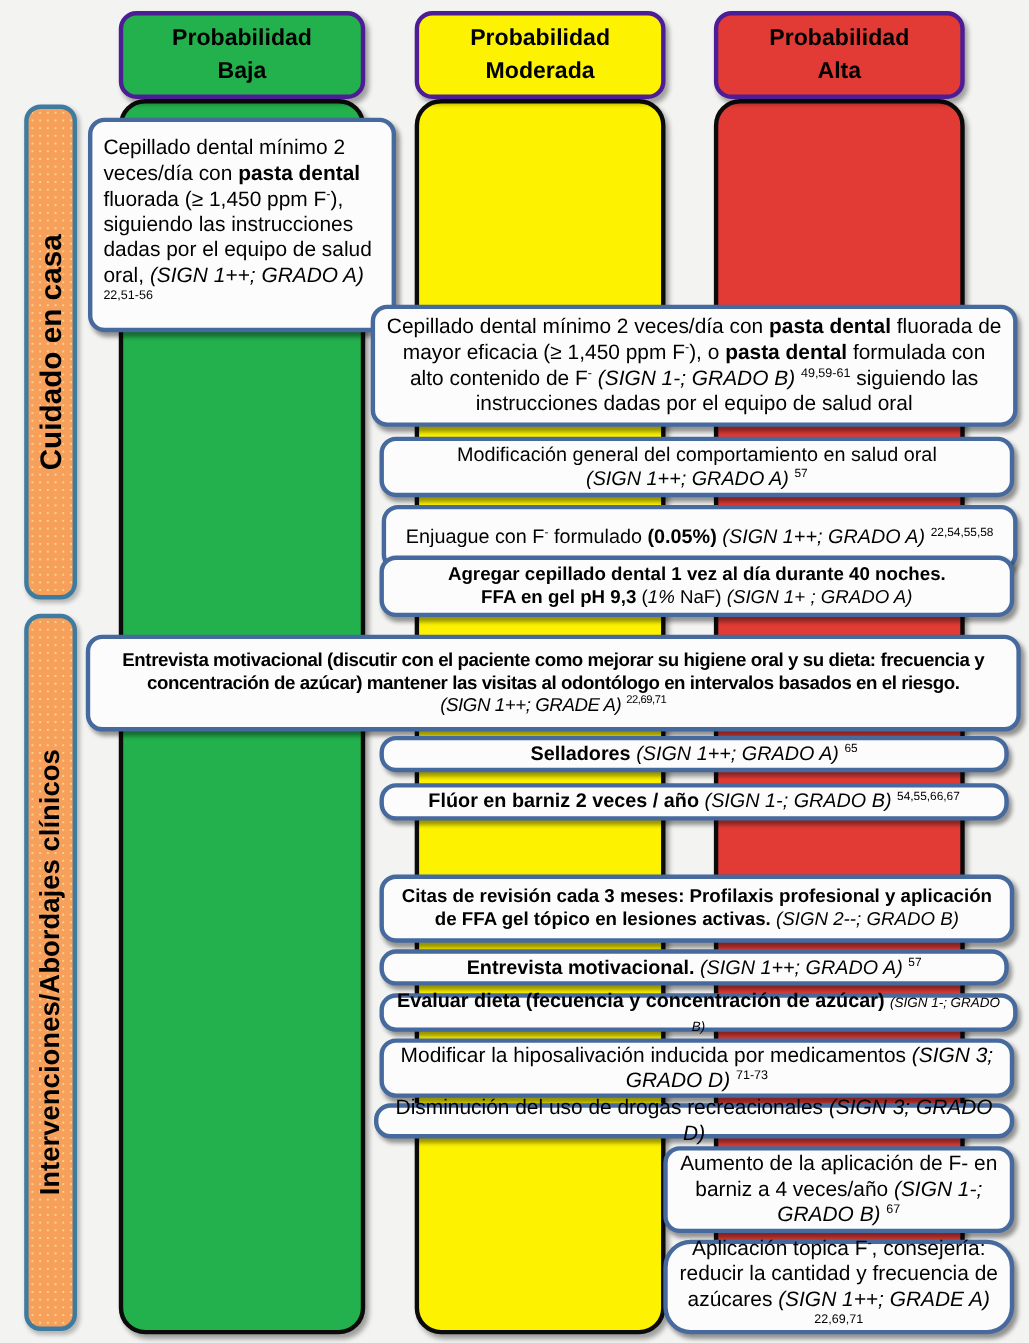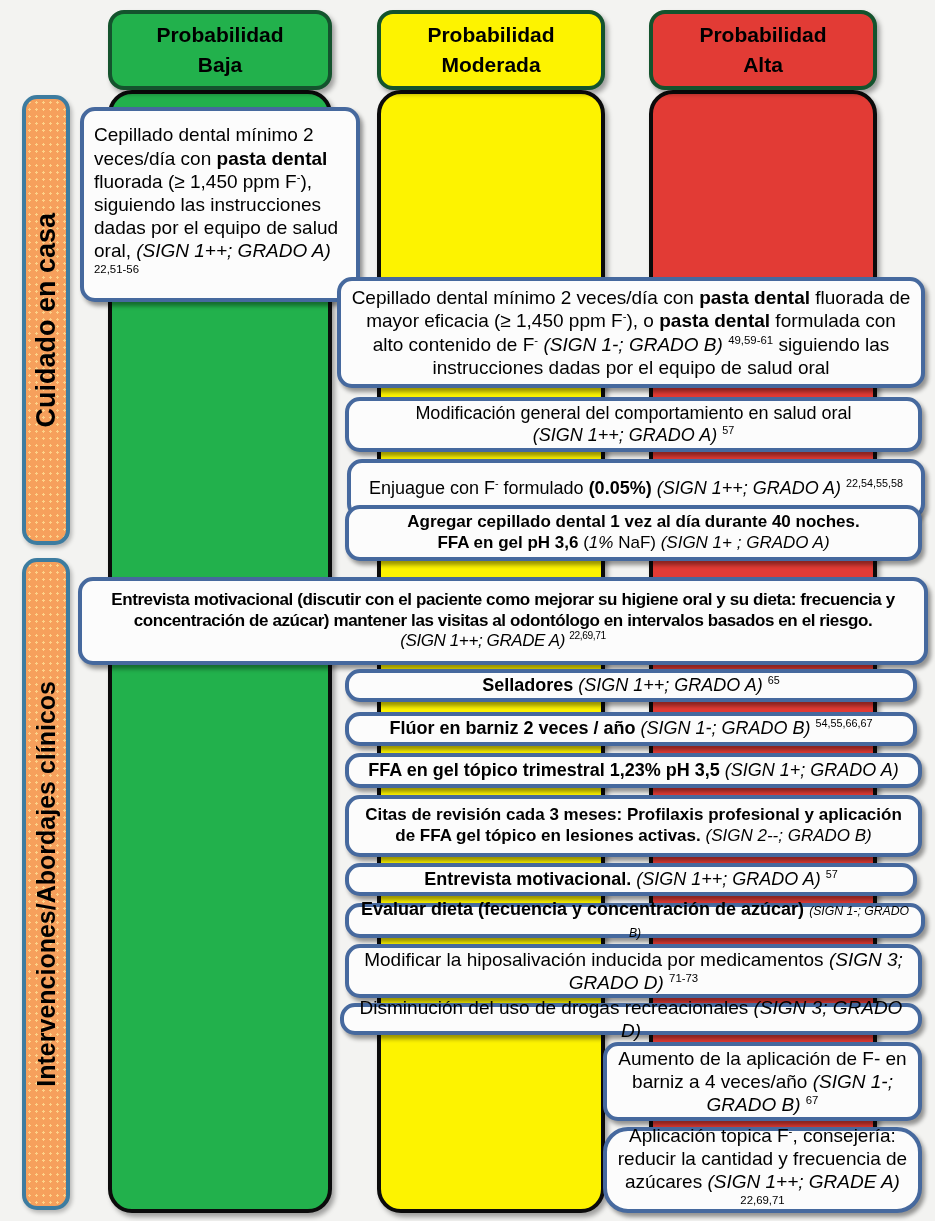--- a/index.html
+++ b/index.html
@@ -21,21 +21,21 @@
     box-shadow:3px 4px 5px rgba(0,0,0,0.35);
     box-sizing:border-box;
     z-index:1;
   }
   .col.green{background:var(--green);}
   .col.yellow{background:var(--yellow);}
   .col.red{background:var(--red);}
   
   .colhead{
     position:absolute;
-    border:4px solid #14532d;
+    border:4px solid #4c1d95;
     border-radius:16px;
     box-shadow:3px 4px 5px rgba(0,0,0,0.35);
     box-sizing:border-box;
     display:flex;flex-direction:column;
     align-items:center;justify-content:center;
     font-weight:bold;font-size:21px;line-height:1.45;
     color:#000;z-index:2;
   }
   .colhead.green{background:var(--green);}
   .colhead.yellow{background:var(--yellow);}
@@ -117,33 +117,30 @@
   <div class="rbox fs19" style="left:337px;top:277px;width:588px;height:111px;">
       <div><span>Cepillado dental mínimo 2 veces/día con </span><span style="font-weight: bold;">pasta dental</span><span> fluorada de mayor eficacia (≥ 1,450 ppm F</span><sup>-</sup><span>), o </span><span style="font-weight: bold;">pasta dental</span><span> formulada con alto contenido de  F</span><sup>-</sup><span> </span><span style="font-style: italic;">(SIGN 1-; GRADO B)</span><span> </span><sup>49,59-61</sup><span> siguiendo las instrucciones dadas por el equipo de salud oral</span></div>
     </div>
   <div class="rbox fs18" style="left:345px;top:397px;width:577px;height:55px;">
       <div><span>Modificación general del comportamiento en salud oral</span><br><span style="font-style: italic;">(SIGN 1++; GRADO A)</span><span> </span><sup>57</sup></div>
     </div>
   <div class="rbox fs18" style="left:347px;top:459px;width:578px;height:60px;">
       <div><span>Enjuague con F</span><sup>-</sup><span> formulado </span><span style="font-weight: bold;">(0.05%)</span><span>    </span><span style="font-style: italic;">(SIGN 1++; GRADO A)</span><span> </span><sup>22,54,55,58</sup></div>
     </div>
   <div class="rbox fs17" style="left:345px;top:505px;width:577px;height:56px;">
-      <div><span style="font-weight: bold;">Agregar cepillado dental  1 vez al día durante 40 noches.</span><br><span style="font-weight: bold;">FFA en gel    pH 3,6 </span><span>(</span><span style="font-style: italic;">1%</span><span> NaF)  </span><span style="font-style: italic;">(SIGN 1+ ; GRADO A)</span></div>
+      <div><span style="font-weight: bold;">Agregar cepillado dental  1 vez al día durante 40 noches.</span><br><span style="font-weight: bold;">FFA en gel    pH 9,3 </span><span>(</span><span style="font-style: italic;">1%</span><span> NaF)  </span><span style="font-style: italic;">(SIGN 1+ ; GRADO A)</span></div>
     </div>
   <div class="rbox fs17 tight" style="left:78px;top:577px;width:850px;height:88px;">
       <div><span style="font-weight: bold;">Entrevista motivacional (discutir con el paciente como mejorar su higiene oral y su dieta: frecuencia y concentración de azúcar) mantener las visitas al odontólogo en intervalos basados en el riesgo.</span><br><span style="font-style: italic;">(SIGN 1++; GRADE A)</span><span> </span><sup>22,69,71</sup></div>
     </div>
   <div class="rbox fs18" style="left:345px;top:669px;width:572px;height:33px;">
       <div><span style="font-weight: bold;">Selladores</span><span> </span><span style="font-style: italic;">(SIGN 1++; GRADO A)</span><span> </span><sup>65</sup></div>
     </div>
   <div class="rbox fs18" style="left:345px;top:712px;width:572px;height:34px;">
       <div><span style="font-weight: bold;">Flúor en barniz 2 veces / año</span><span>   </span><span style="font-style: italic;">(SIGN 1-; GRADO B)</span><span> </span><sup>54,55,66,67</sup></div>
-    </div>
-  <div class="rbox fs18" style="left:345px;top:753px;width:577px;height:35px;">
-      <div><span style="font-weight: bold;">FFA en gel tópico trimestral 1,23% pH 3,5</span><span> </span><span style="font-style: italic;">(SIGN 1+; GRADO A)</span></div>
     </div>
   <div class="rbox fs17" style="left:345px;top:795px;width:577px;height:62px;">
       <div><span style="font-weight: bold;">Citas de revisión cada 3 meses: Profilaxis profesional y aplicación de FFA gel tópico en lesiones activas.</span><span>   </span><span style="font-style: italic;">(SIGN 2--; GRADO B)</span></div>
     </div>
   <div class="rbox fs18" style="left:345px;top:863px;width:572px;height:33px;">
       <div><span style="font-weight: bold;">Entrevista motivacional.</span><span>  </span><span style="font-style: italic;">(SIGN 1++; GRADO A)</span><span> </span><sup>57</sup></div>
     </div>
   <div class="rbox fs18" style="left:345px;top:903px;width:580px;height:35px;">
       <div><span style="font-weight: bold;">Evaluar dieta (fecuencia y concentración de azúcar)</span><span> </span><span style="font-style: italic; font-size: 0.68em;">(SIGN 1-; GRADO B)</span></div>
     </div>

